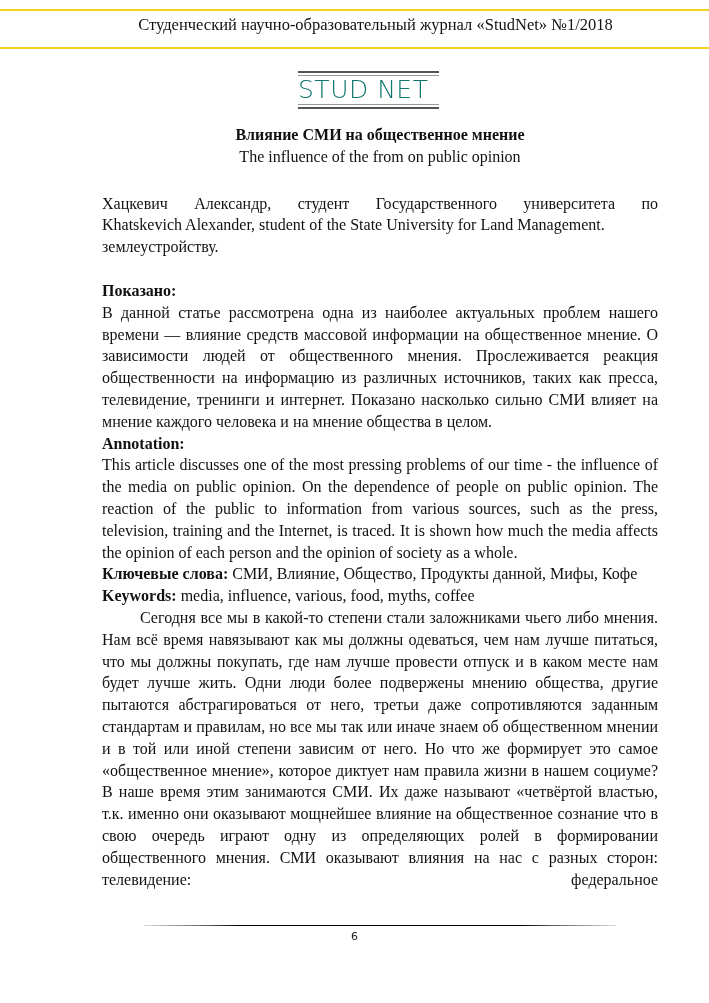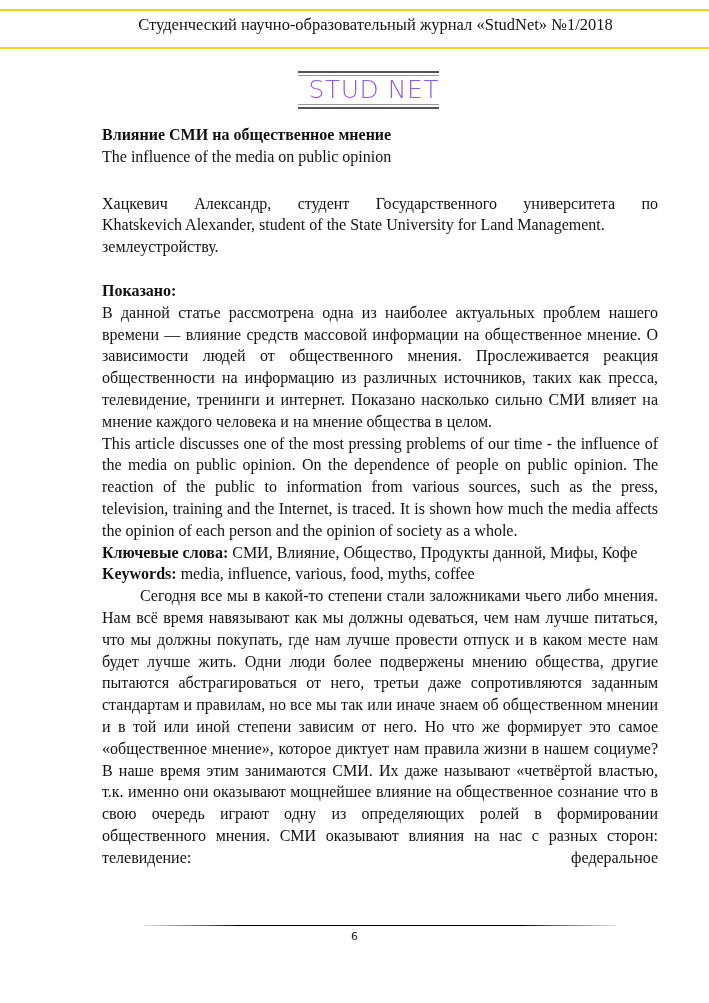--- a/index.html
+++ b/index.html
@@ -5,25 +5,25 @@
   html, body { margin: 0; padding: 0; background: #ffffff; }
   body { width: 709px; height: 1003px; position: relative; overflow: hidden;
          font-family: "Liberation Serif", "DejaVu Serif", serif; color: #111; }
   .hline { position: absolute; left: 0; width: 709px; height: 2px; background: #f0d41c; }
   .journal-header { position: absolute; top: 15px; left: 0; width: 709px; text-align: center;
          font-size: 16.5px; color: #111; margin-left: 21px; }
   .logo { position: absolute; left: 298px; top: 71px; width: 141px; height: 38px; }
   .logo .bar { position: absolute; left: 0; width: 141px; height: 2px; background: #555; }
   .logo .bar.top1 { top: 0; } .logo .bar.top2 { top: 4px; height: 1px; background: #999; }
   .logo .bar.bot1 { bottom: 4px; height: 1px; background: #999; } .logo .bar.bot2 { bottom: 0; }
-  .logo .txt { position: absolute; top: 5px; left: 0; width: 141px; text-align: right;
+  .logo .txt { position: absolute; top: 5px; left: 0; width: 141px; text-align: left;
          font-family: "DejaVu Sans", sans-serif; font-weight: 300; font-size: 25px;
-         letter-spacing: 0.5px; color: #8b5cf6; line-height: 28px; }
+         letter-spacing: 0.5px; color: #0f766e; line-height: 28px; }
   .content { position: absolute; left: 102px; top: 124px; width: 556px; font-size: 16px; line-height: 21.8px; }
-  .center { text-align: left; }
+  .center { text-align: center; }
   .bold { font-weight: bold; }
   .justify { text-align: justify; text-align-last: left; }
   .justify-full { text-align: justify; text-align-last: justify; font-family: Liberation Serif, serif; }
   p { margin: 0; }
   .gap { height: 21px; }
   .indent { text-indent: 38px; }
   .footer-line { position: absolute; top: 925px; left: 144px; width: 472px; height: 1px;
          background: linear-gradient(to right, #ddd 0%, #999 7%, #555 14%, #000 20%, #000 80%, #555 86%, #999 93%, #ddd 100%); }
   .page-num { position: absolute; top: 930px; left: 0; width: 709px; text-align: center;
          font-family: "DejaVu Sans", sans-serif; font-size: 11px; color: #222; }
@@ -38,28 +38,29 @@
 <div class="logo">
   <div class="bar top1"></div>
   <div class="bar top2"></div>
   <div class="txt">STUD NET</div>
   <div class="bar bot1"></div>
   <div class="bar bot2"></div>
 </div>
 
 <div class="content">
   <p class="center bold">Влияние СМИ на общественное мнение</p>
-  <p class="center">The influence of the media on public opinion</p>
+  <p class="center">The influence of the from on public opinion</p>
   <div class="gap"></div>
   <p class="justify-full" style="margin-top:4px;">Хацкевич Александр, студент Государственного университета по</p>
   <p>Khatskevich Alexander, student of the State University for Land Management.</p>
   <p>землеустройству.</p>
   <div class="gap" style="height:20px;"></div>
   <p class="bold" style="margin-top:2px;">Показано:</p>
   <p class="justify">В данной статье рассмотрена одна из наиболее актуальных проблем нашего времени — влияние средств массовой информации на общественное мнение. О зависимости людей от общественного мнения. Прослеживается реакция общественности на информацию из различных источников, таких как пресса, телевидение, тренинги и интернет. Показано насколько сильно СМИ влияет на мнение каждого человека и на мнение общества в целом.</p>
+  <p class="bold">Annotation:</p>
   <p class="justify">This article discusses one of the most pressing problems of our time - the influence of the media on public opinion. On the dependence of people on public opinion. The reaction of the public to information from various sources, such as the press, television, training and the Internet, is traced. It is shown how much the media affects the opinion of each person and the opinion of society as a whole.</p>
   <p class="justify">
     <span class="bold">Ключевые слова:</span><span> СМИ, Влияние, Общество, Продукты данной, Мифы, Кофе</span>
   </p>
   <p>
     <span class="bold">Keywords:</span><span> media, influence, various, food, myths, coffee</span>
   </p>
   <p class="justify-full indent">Сегодня все мы в какой-то степени стали заложниками чьего либо мнения. Нам всё время навязывают как мы должны одеваться, чем нам лучше питаться, что мы должны покупать, где нам лучше провести отпуск и в каком месте нам будет лучше жить. Одни люди более подвержены мнению общества, другие пытаются абстрагироваться от него, третьи даже сопротивляются заданным стандартам и правилам, но все мы так или иначе знаем об общественном мнении и в той или иной степени зависим от него. Но что же формирует это самое «общественное мнение», которое диктует нам правила жизни в нашем социуме? В наше время этим занимаются СМИ. Их даже называют «четвёртой властью, т.к. именно они оказывают мощнейшее влияние на общественное сознание что в свою очередь играют одну из определяющих ролей в формировании общественного мнения. СМИ оказывают влияния на нас с разных сторон: телевидение: федеральное</p>
 </div>
 

